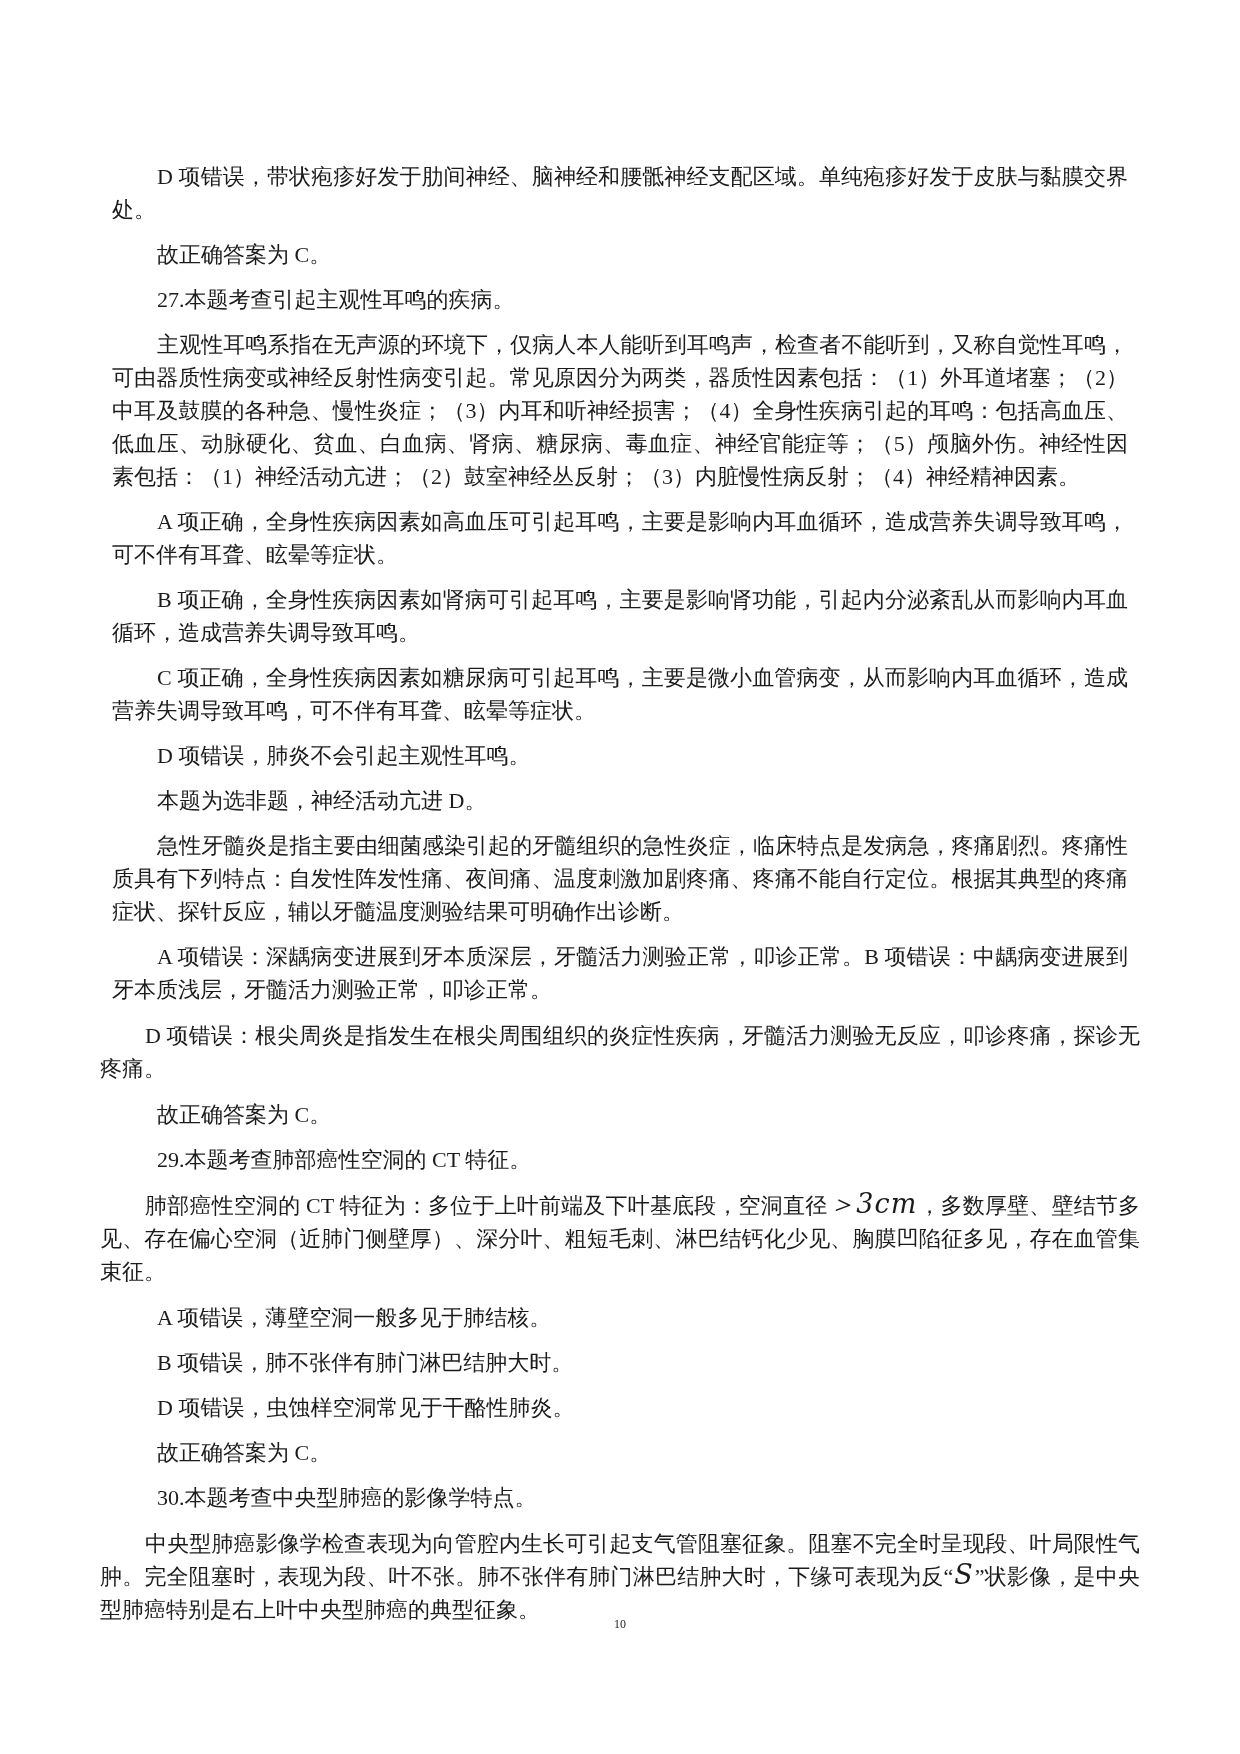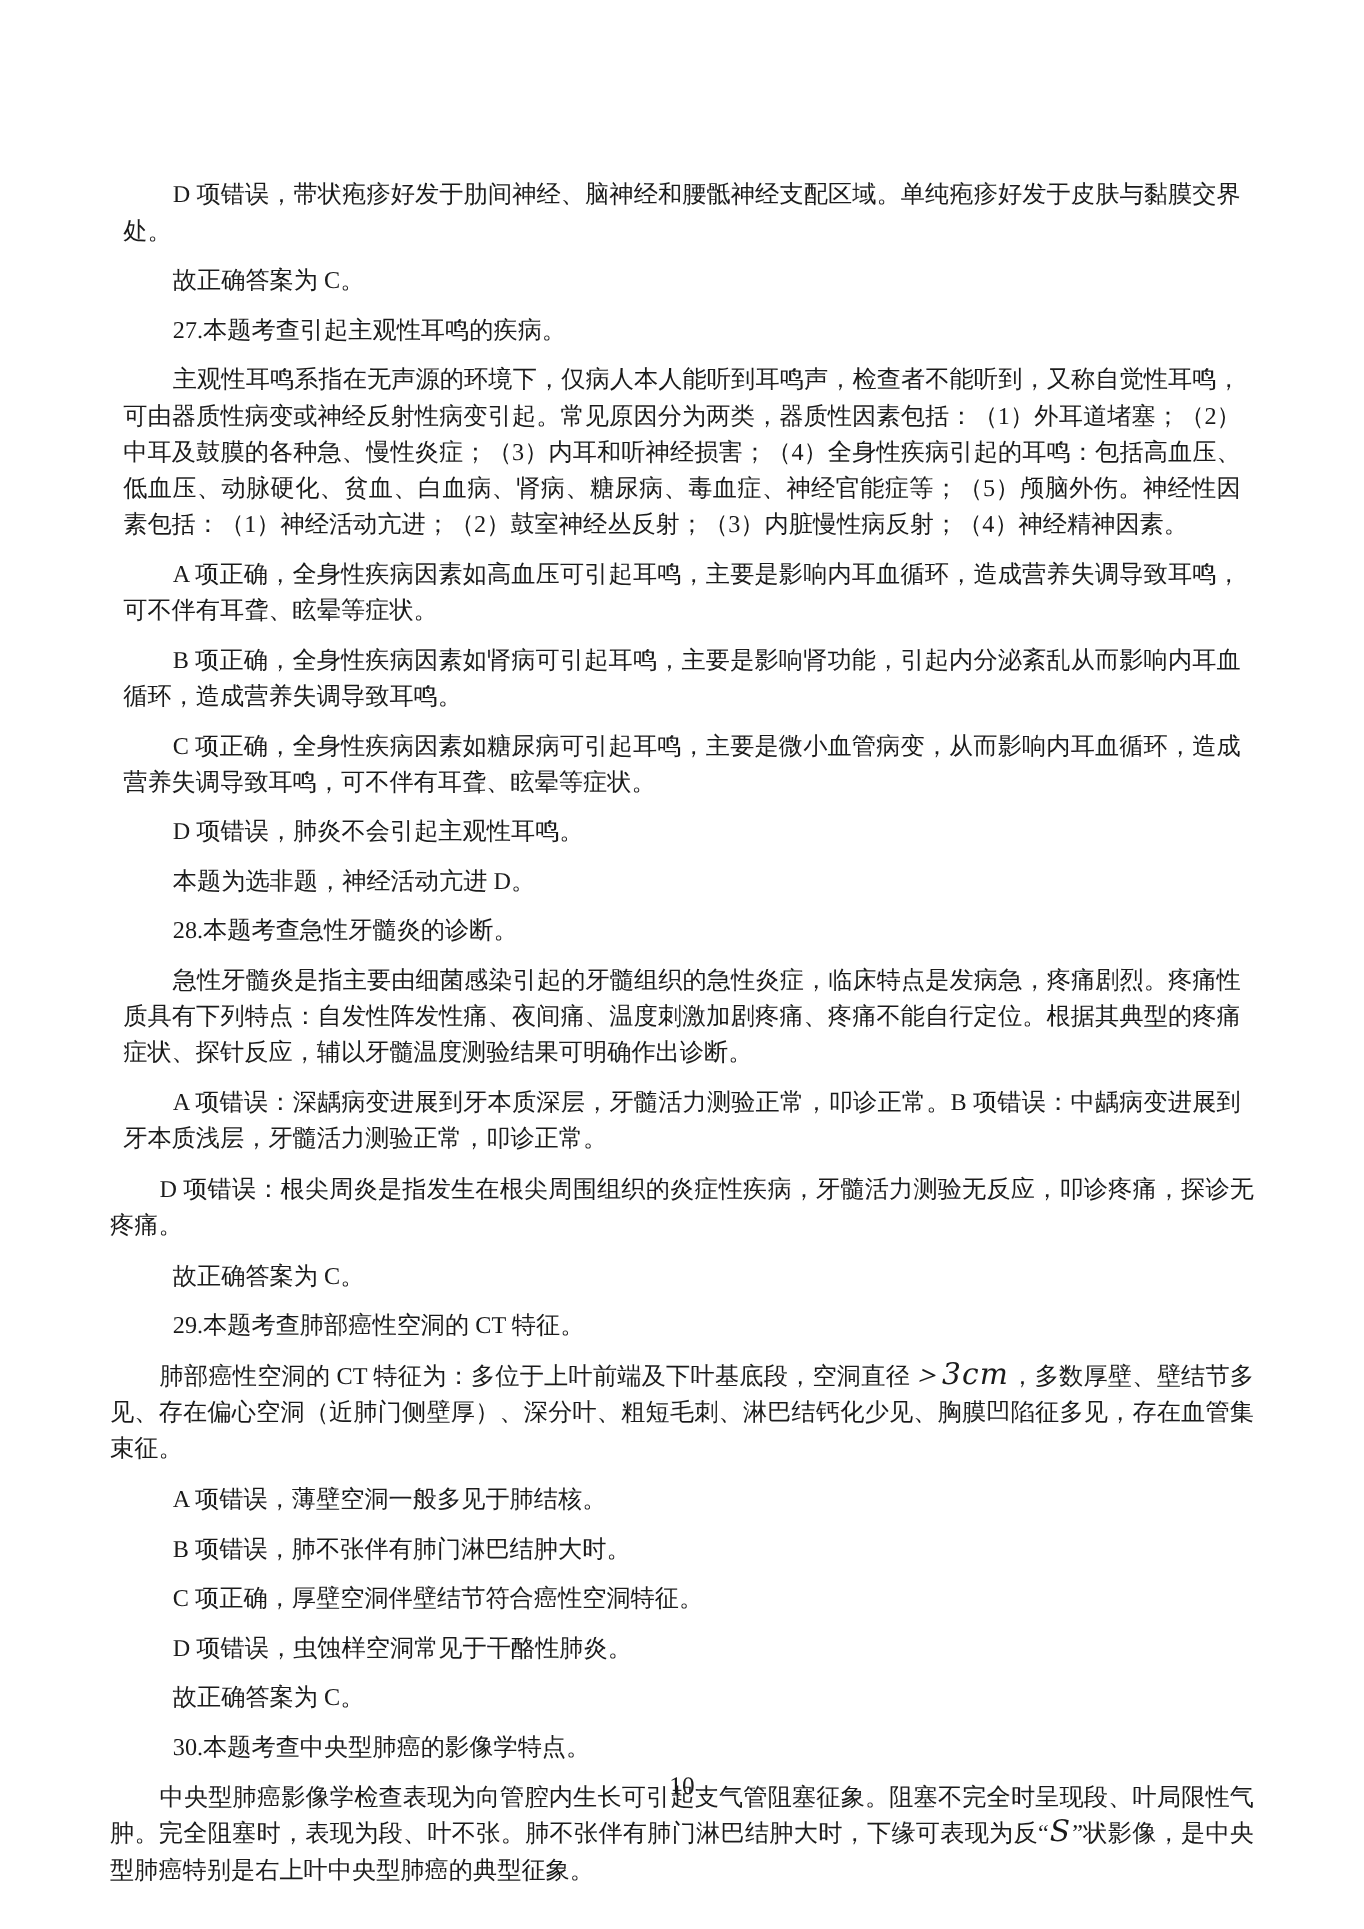--- a/index.html
+++ b/index.html
@@ -34,48 +34,46 @@
     padding: 0 1px;
     letter-spacing: 1px;
   }
   .footer {
     position: absolute;
     left: 0;
     right: 0;
     top: 1612px;
     text-align: center;
     color: #1b1b1b;
-    font-size: 23px;
+    font-size: 12px;
     line-height: 24px;
   }
 </style>
 </head>
 <body>
 
 <div class="page">
   <main class="doc-body" id="doc-body">
       <p class="para"><span class="txt">D 项错误，带状疱疹好发于肋间神经、脑神经和腰骶神经支配区域。单纯疱疹好发于皮肤与黏膜交界处。</span></p>
       <p class="para"><span class="txt">故正确答案为 C。</span></p>
       <p class="para"><span class="txt">27.本题考查引起主观性耳鸣的疾病。</span></p>
       <p class="para"><span class="txt">主观性耳鸣系指在无声源的环境下，仅病人本人能听到耳鸣声，检查者不能听到，又称自觉性耳鸣，可由器质性病变或神经反射性病变引起。常见原因分为两类，器质性因素包括：（1）外耳道堵塞；（2）中耳及鼓膜的各种急、慢性炎症；（3）内耳和听神经损害；（4）全身性疾病引起的耳鸣：包括高血压、低血压、动脉硬化、贫血、白血病、肾病、糖尿病、毒血症、神经官能症等；（5）颅脑外伤。神经性因素包括：（1）神经活动亢进；（2）鼓室神经丛反射；（3）内脏慢性病反射；（4）神经精神因素。</span></p>
       <p class="para"><span class="txt">A 项正确，全身性疾病因素如高血压可引起耳鸣，主要是影响内耳血循环，造成营养失调导致耳鸣，可不伴有耳聋、眩晕等症状。</span></p>
       <p class="para"><span class="txt">B 项正确，全身性疾病因素如肾病可引起耳鸣，主要是影响肾功能，引起内分泌紊乱从而影响内耳血循环，造成营养失调导致耳鸣。</span></p>
       <p class="para"><span class="txt">C 项正确，全身性疾病因素如糖尿病可引起耳鸣，主要是微小血管病变，从而影响内耳血循环，造成营养失调导致耳鸣，可不伴有耳聋、眩晕等症状。</span></p>
       <p class="para"><span class="txt">D 项错误，肺炎不会引起主观性耳鸣。</span></p>
       <p class="para"><span class="txt">本题为选非题，神经活动亢进 D。</span></p>
-      <p class="para"><span class="txt">28.本题考查急性牙髓炎的诊断。</span></p>
       <p class="para"><span class="txt">急性牙髓炎是指主要由细菌感染引起的牙髓组织的急性炎症，临床特点是发病急，疼痛剧烈。疼痛性质具有下列特点：自发性阵发性痛、夜间痛、温度刺激加剧疼痛、疼痛不能自行定位。根据其典型的疼痛症状、探针反应，辅以牙髓温度测验结果可明确作出诊断。</span></p>
       <p class="para"><span class="txt">A 项错误：深龋病变进展到牙本质深层，牙髓活力测验正常，叩诊正常。B 项错误：中龋病变进展到牙本质浅层，牙髓活力测验正常，叩诊正常。</span></p>
       <p class="para spaced"><span class="txt">D 项错误：根尖周炎是指发生在根尖周围组织的炎症性疾病，牙髓活力测验无反应，叩诊疼痛，探诊无疼痛。</span></p>
       <p class="para"><span class="txt">故正确答案为 C。</span></p>
       <p class="para"><span class="txt">29.本题考查肺部癌性空洞的 CT 特征。</span></p>
       <p class="para spaced"><span class="txt">肺部癌性空洞的 CT 特征为：多位于上叶前端及下叶基底段，空洞直径</span><span class="math">＞3cm</span><span class="txt">，多数厚壁、壁结节多见、存在偏心空洞（近肺门侧壁厚）、深分叶、粗短毛刺、淋巴结钙化少见、胸膜凹陷征多见，存在血管集束征。</span></p>
       <p class="para"><span class="txt">A 项错误，薄壁空洞一般多见于肺结核。</span></p>
       <p class="para"><span class="txt">B 项错误，肺不张伴有肺门淋巴结肿大时。</span></p>
-      <p class="para"><span class="txt">C 项正确，厚壁空洞伴壁结节符合癌性空洞特征。</span></p>
       <p class="para"><span class="txt">D 项错误，虫蚀样空洞常见于干酪性肺炎。</span></p>
       <p class="para"><span class="txt">故正确答案为 C。</span></p>
       <p class="para"><span class="txt">30.本题考查中央型肺癌的影像学特点。</span></p>
       <p class="para spaced"><span class="txt">中央型肺癌影像学检查表现为向管腔内生长可引起支气管阻塞征象。阻塞不完全时呈现段、叶局限性气肿。完全阻塞时，表现为段、叶不张。肺不张伴有肺门淋巴结肿大时，下缘可表现为反“</span><span class="math">S</span><span class="txt">”状影像，是中央型肺癌特别是右上叶中央型肺癌的典型征象。</span></p>
     </main>
   <footer class="footer">
     <span>10</span>
   </footer>
 </div>
 

